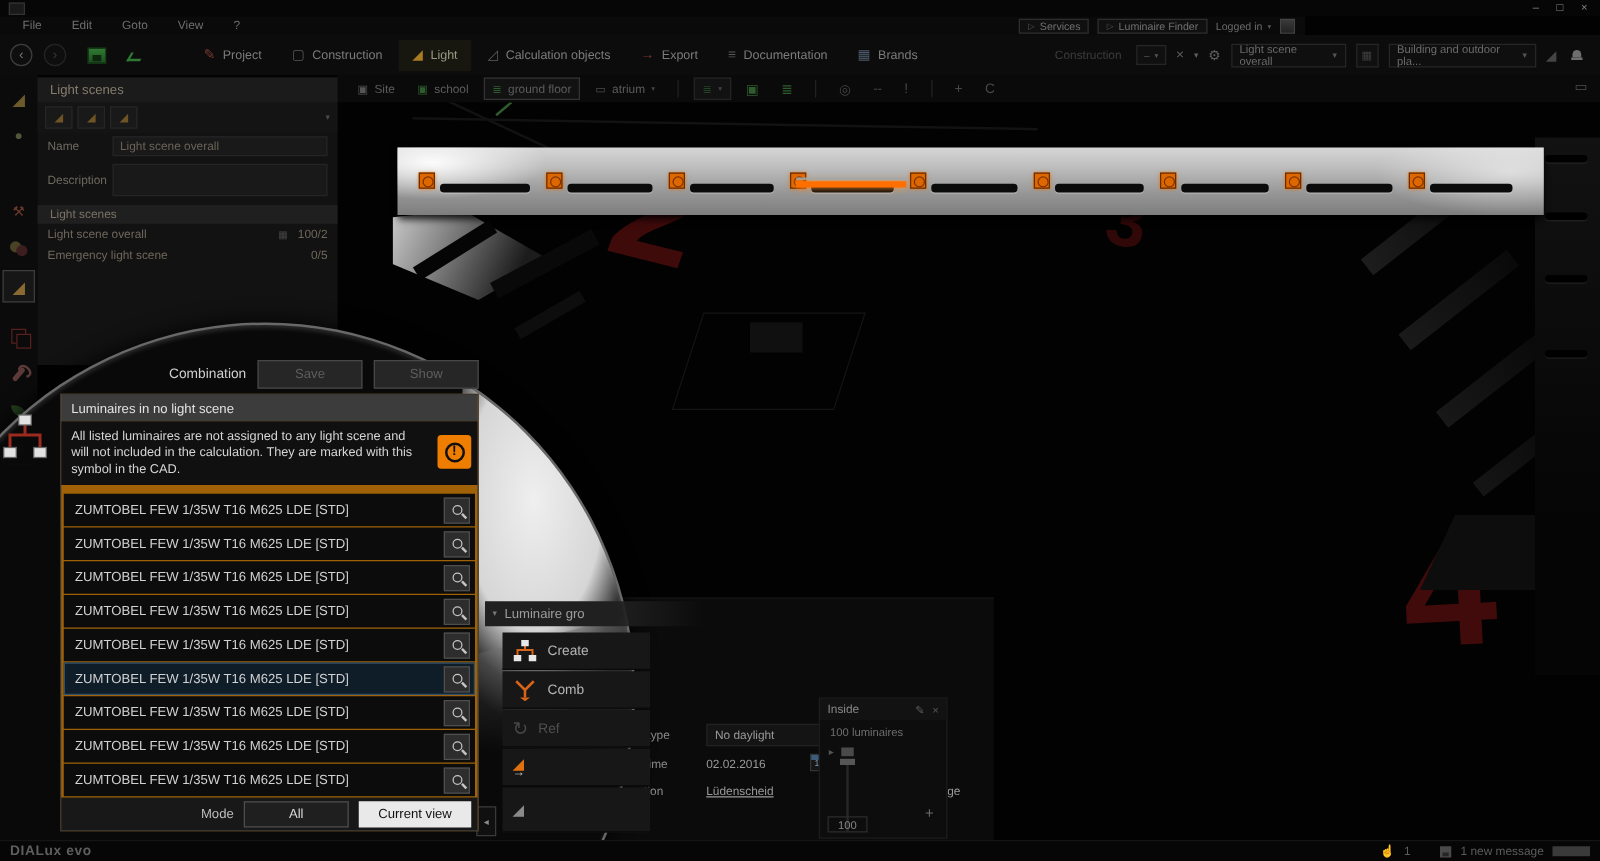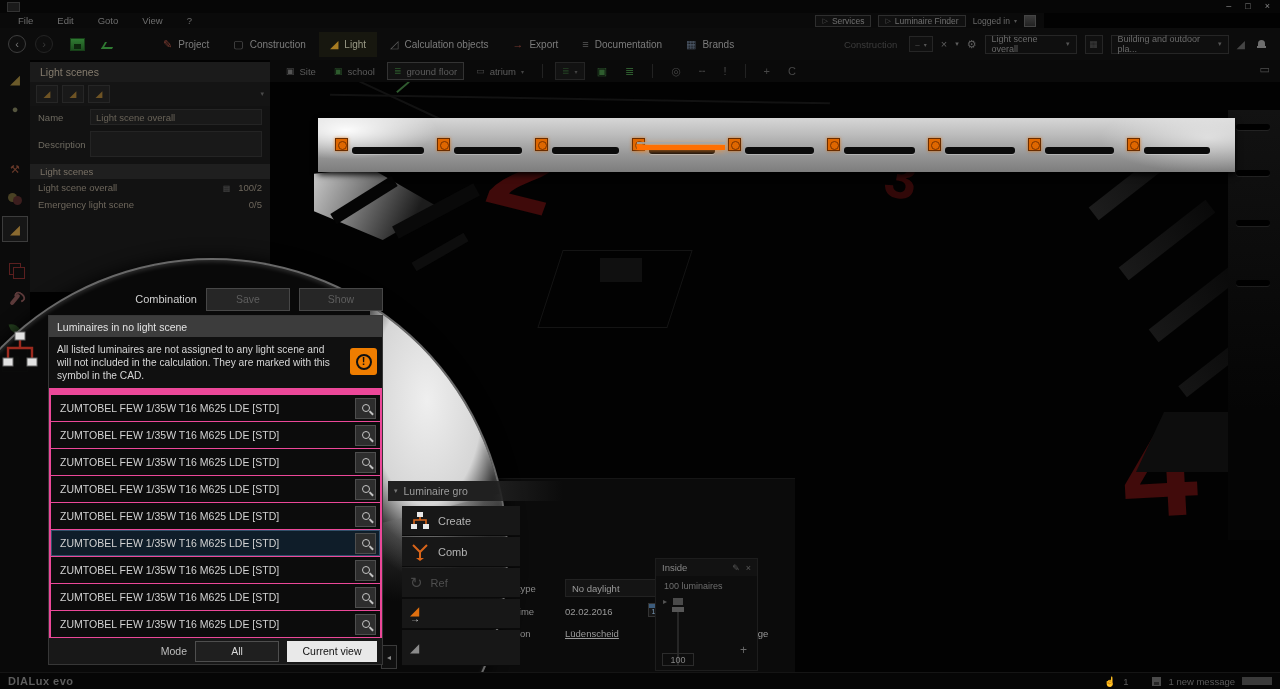--- a/index.html
+++ b/index.html
@@ -135,21 +135,21 @@
               border:2px solid rgba(155,155,155,.65);box-shadow:0 0 18px rgba(0,0,0,.95), inset 0 2px 4px rgba(255,255,255,.15);
               overflow:hidden;z-index:5;}
   .mag-wedge{position:absolute;left:452px;top:-4px;width:150px;height:320px;
              background:radial-gradient(ellipse at 38% 45%, #efefef 0%, #d6d6d6 42%, rgba(150,150,150,.3) 60%, transparent 72%);}
   .mag-stripe1{position:absolute;left:428px;top:-6px;width:200px;height:64px;background:#0b0b0b;transform:rotate(28deg);}
   .mag-stripe2{position:absolute;left:468px;top:52px;width:170px;height:22px;background:#161616;transform:rotate(28deg);}
   .mag-gray{position:absolute;left:462px;top:248px;width:140px;height:130px;background:linear-gradient(200deg,#6e6e6e,transparent 70%);opacity:.55;transform:rotate(-14deg);}
   .combo-bar{left:48px;top:284px;width:335px;height:30px;display:flex;align-items:center;justify-content:flex-end;gap:9px;z-index:7;}
   .combo-lab{font-size:11px;color:#cfcfcf;}
   .ghost-btn{width:84px;height:23px;border:1px solid #474747;background:#262626;color:#5e5e5e;font-size:10.5px;display:flex;align-items:center;justify-content:center;}
-  .mag-panel{left:48px;top:315px;width:335px;height:350px;background:#ec4899;border:1px solid #373737;z-index:7;}
+  .mag-panel{left:48px;top:315px;width:335px;height:350px;background:#a16207;border:1px solid #373737;z-index:7;}
   .mp-header{height:21px;background:#3c3c3c;display:flex;align-items:center;padding-left:8px;font-size:10.5px;color:#e2e2e2;}
   .mp-info{position:relative;padding:6px 42px 6px 8px;font-size:10.2px;line-height:13px;color:#d6d6d6;background:#101010;}
   .warn-icon{position:absolute;right:5px;top:11px;width:27px;height:27px;background:#ef7d00;border-radius:3px;display:flex;align-items:center;justify-content:center;}
   .warn-ring{width:16px;height:16px;border:2.5px solid #101010;border-radius:50%;display:flex;align-items:center;justify-content:center;font-size:11px;font-weight:bold;color:#101010;}
   .lum-list{position:absolute;left:2px;top:79px;width:329px;}
   .lum-row{display:flex;align-items:center;height:26px;margin-bottom:1px;background:#0c0c0c;border:1px solid transparent;}
   .lum-row.selected{background:#0f1d29;border-color:#32506a;}
   .lum-row .nm{flex:1;font-size:10.5px;color:#d2d2d2;padding-left:8px;white-space:nowrap;overflow:hidden;}
   .mag-btn{width:21px;height:21px;margin-right:3px;border:1px solid #4e4e4e;background:#2d2d2d;display:flex;align-items:center;justify-content:center;position:relative;}
   .mag-glyph{width:8px;height:8px;border:1.5px solid #c4c4c4;border-radius:50%;position:relative;}

